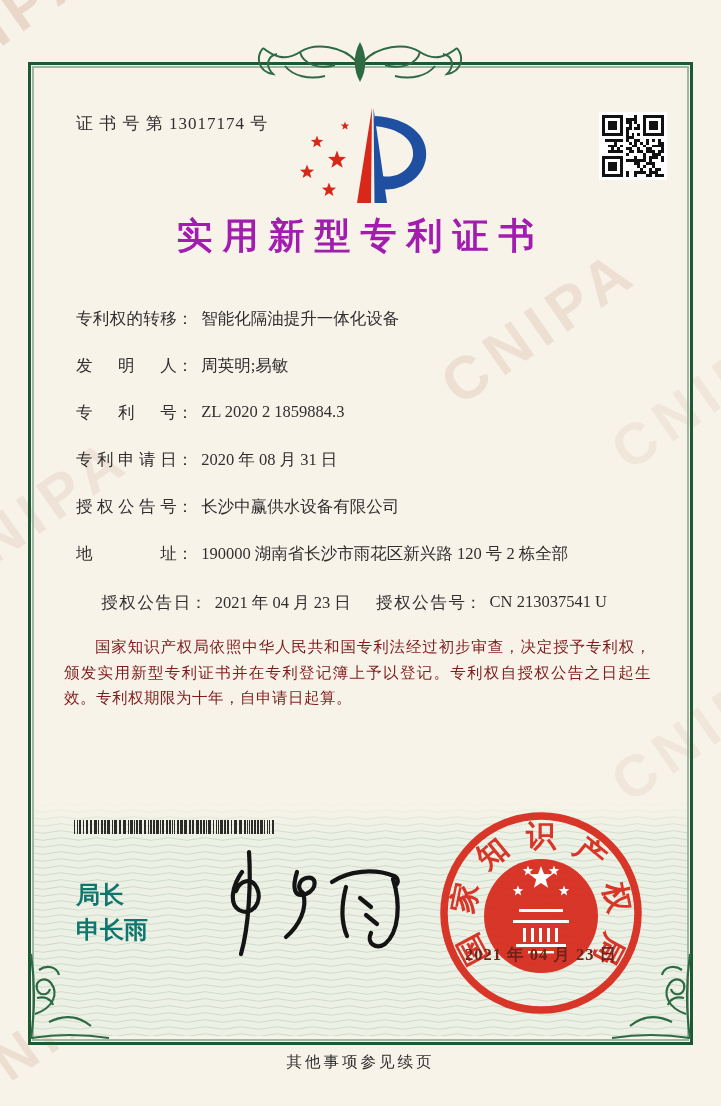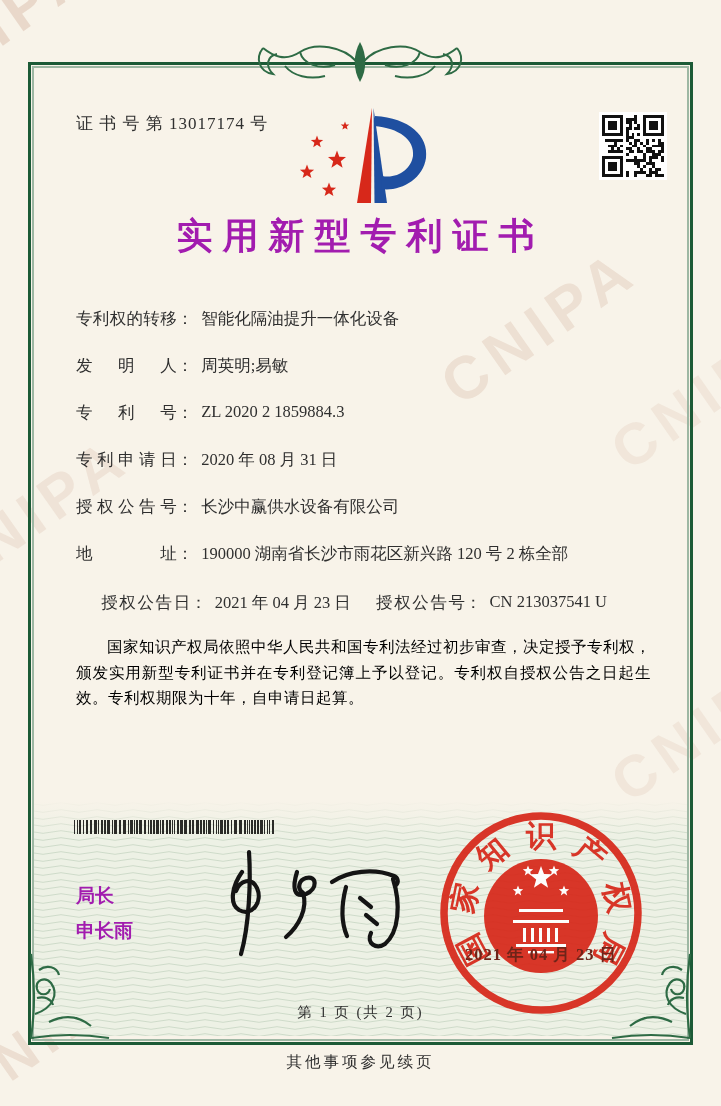--- a/index.html
+++ b/index.html
@@ -37,29 +37,29 @@
 
   .fields{position:absolute;left:76px;top:308px;right:48px;z-index:3;font-size:16.5px;}
   .frow{height:47px;display:flex;align-items:flex-start;white-space:nowrap;}
   .lbl{display:inline-block;width:6.1em;text-align:justify;text-align-last:justify;}
   .colon{margin-right:8px;}
   .grant{margin-top:2px;}
   .grant .grp{display:flex;white-space:nowrap;}
   .grant .grp.left{width:300px;justify-content:center;}
   .grant .lbl2{display:inline-block;width:5.4em;text-align:justify;text-align-last:justify;}
 
-  .paras{position:absolute;left:76px;right:70px;top:634px;z-index:3;
-         font-size:15.5px;line-height:25.5px;text-align:justify;color:#000000;}
+  .paras{position:absolute;left:64px;right:70px;top:634px;z-index:3;
+         font-size:15.5px;line-height:25.5px;text-align:justify;color:#7f1d1d;}
   .paras p{margin:0;text-indent:2em;letter-spacing:.5px;}
 
   .barcode{position:absolute;left:74px;top:820px;width:207px;height:14px;z-index:3;font-size:0;}
   .barcode i{display:inline-block;height:100%;background:#2b2b28;}
 
-  .officer{position:absolute;left:76px;top:878px;z-index:3;font-size:19px;
-           font-weight:bold;line-height:35px;color:#a21caf;}
+  .officer{position:absolute;left:76px;top:878px;z-index:3;font-size:24px;
+           font-weight:bold;line-height:35px;color:#0f766e;}
   .sig{position:absolute;left:196px;top:842px;width:212px;height:118px;z-index:3;}
 
   .seal{position:absolute;left:436px;top:808px;width:210px;height:210px;z-index:4;opacity:.93;}
   .seal svg{width:100%;height:100%;display:block;}
   .seal-date{position:absolute;left:436px;top:944px;width:210px;text-align:center;z-index:5;
              font-size:16.5px;font-weight:bold;color:#6e2419;letter-spacing:1px;}
 
   .page-info{position:absolute;left:0;top:1003px;width:100%;text-align:center;
              font-size:14.5px;letter-spacing:2px;z-index:3;}
   .cont-note{position:absolute;left:0;top:1052px;width:100%;text-align:center;
@@ -410,16 +410,15 @@
           <text x="0" y="0" transform="translate(55.6,44.7) rotate(-39.3)" font-size="30" font-weight="bold" fill="#d7281a" text-anchor="middle" dominant-baseline="central" font-family="&quot;Liberation Serif&quot;,&quot;DejaVu Serif&quot;,serif">知</text>
           <text x="0" y="0" transform="translate(105.0,27.0) rotate(0.0)" font-size="30" font-weight="bold" fill="#d7281a" text-anchor="middle" dominant-baseline="central" font-family="&quot;Liberation Serif&quot;,&quot;DejaVu Serif&quot;,serif">识</text>
           <text x="0" y="0" transform="translate(154.4,44.7) rotate(39.3)" font-size="30" font-weight="bold" fill="#d7281a" text-anchor="middle" dominant-baseline="central" font-family="&quot;Liberation Serif&quot;,&quot;DejaVu Serif&quot;,serif">产</text>
           <text x="0" y="0" transform="translate(181.5,89.7) rotate(78.7)" font-size="30" font-weight="bold" fill="#d7281a" text-anchor="middle" dominant-baseline="central" font-family="&quot;Liberation Serif&quot;,&quot;DejaVu Serif&quot;,serif">权</text>
           <text x="0" y="0" transform="translate(173.9,141.6) rotate(118.0)" font-size="30" font-weight="bold" fill="#d7281a" text-anchor="middle" dominant-baseline="central" font-family="&quot;Liberation Serif&quot;,&quot;DejaVu Serif&quot;,serif">局</text>
         </g>
     </svg>
   </div>
   <div class="seal-date">2021 年 04 月 23 日</div>
 
-  <div class="page-info">第 1 页 (共 2 页)</div>
   <div class="cont-note">其他事项参见续页</div>
 
 </div>
 
 </body></html>

